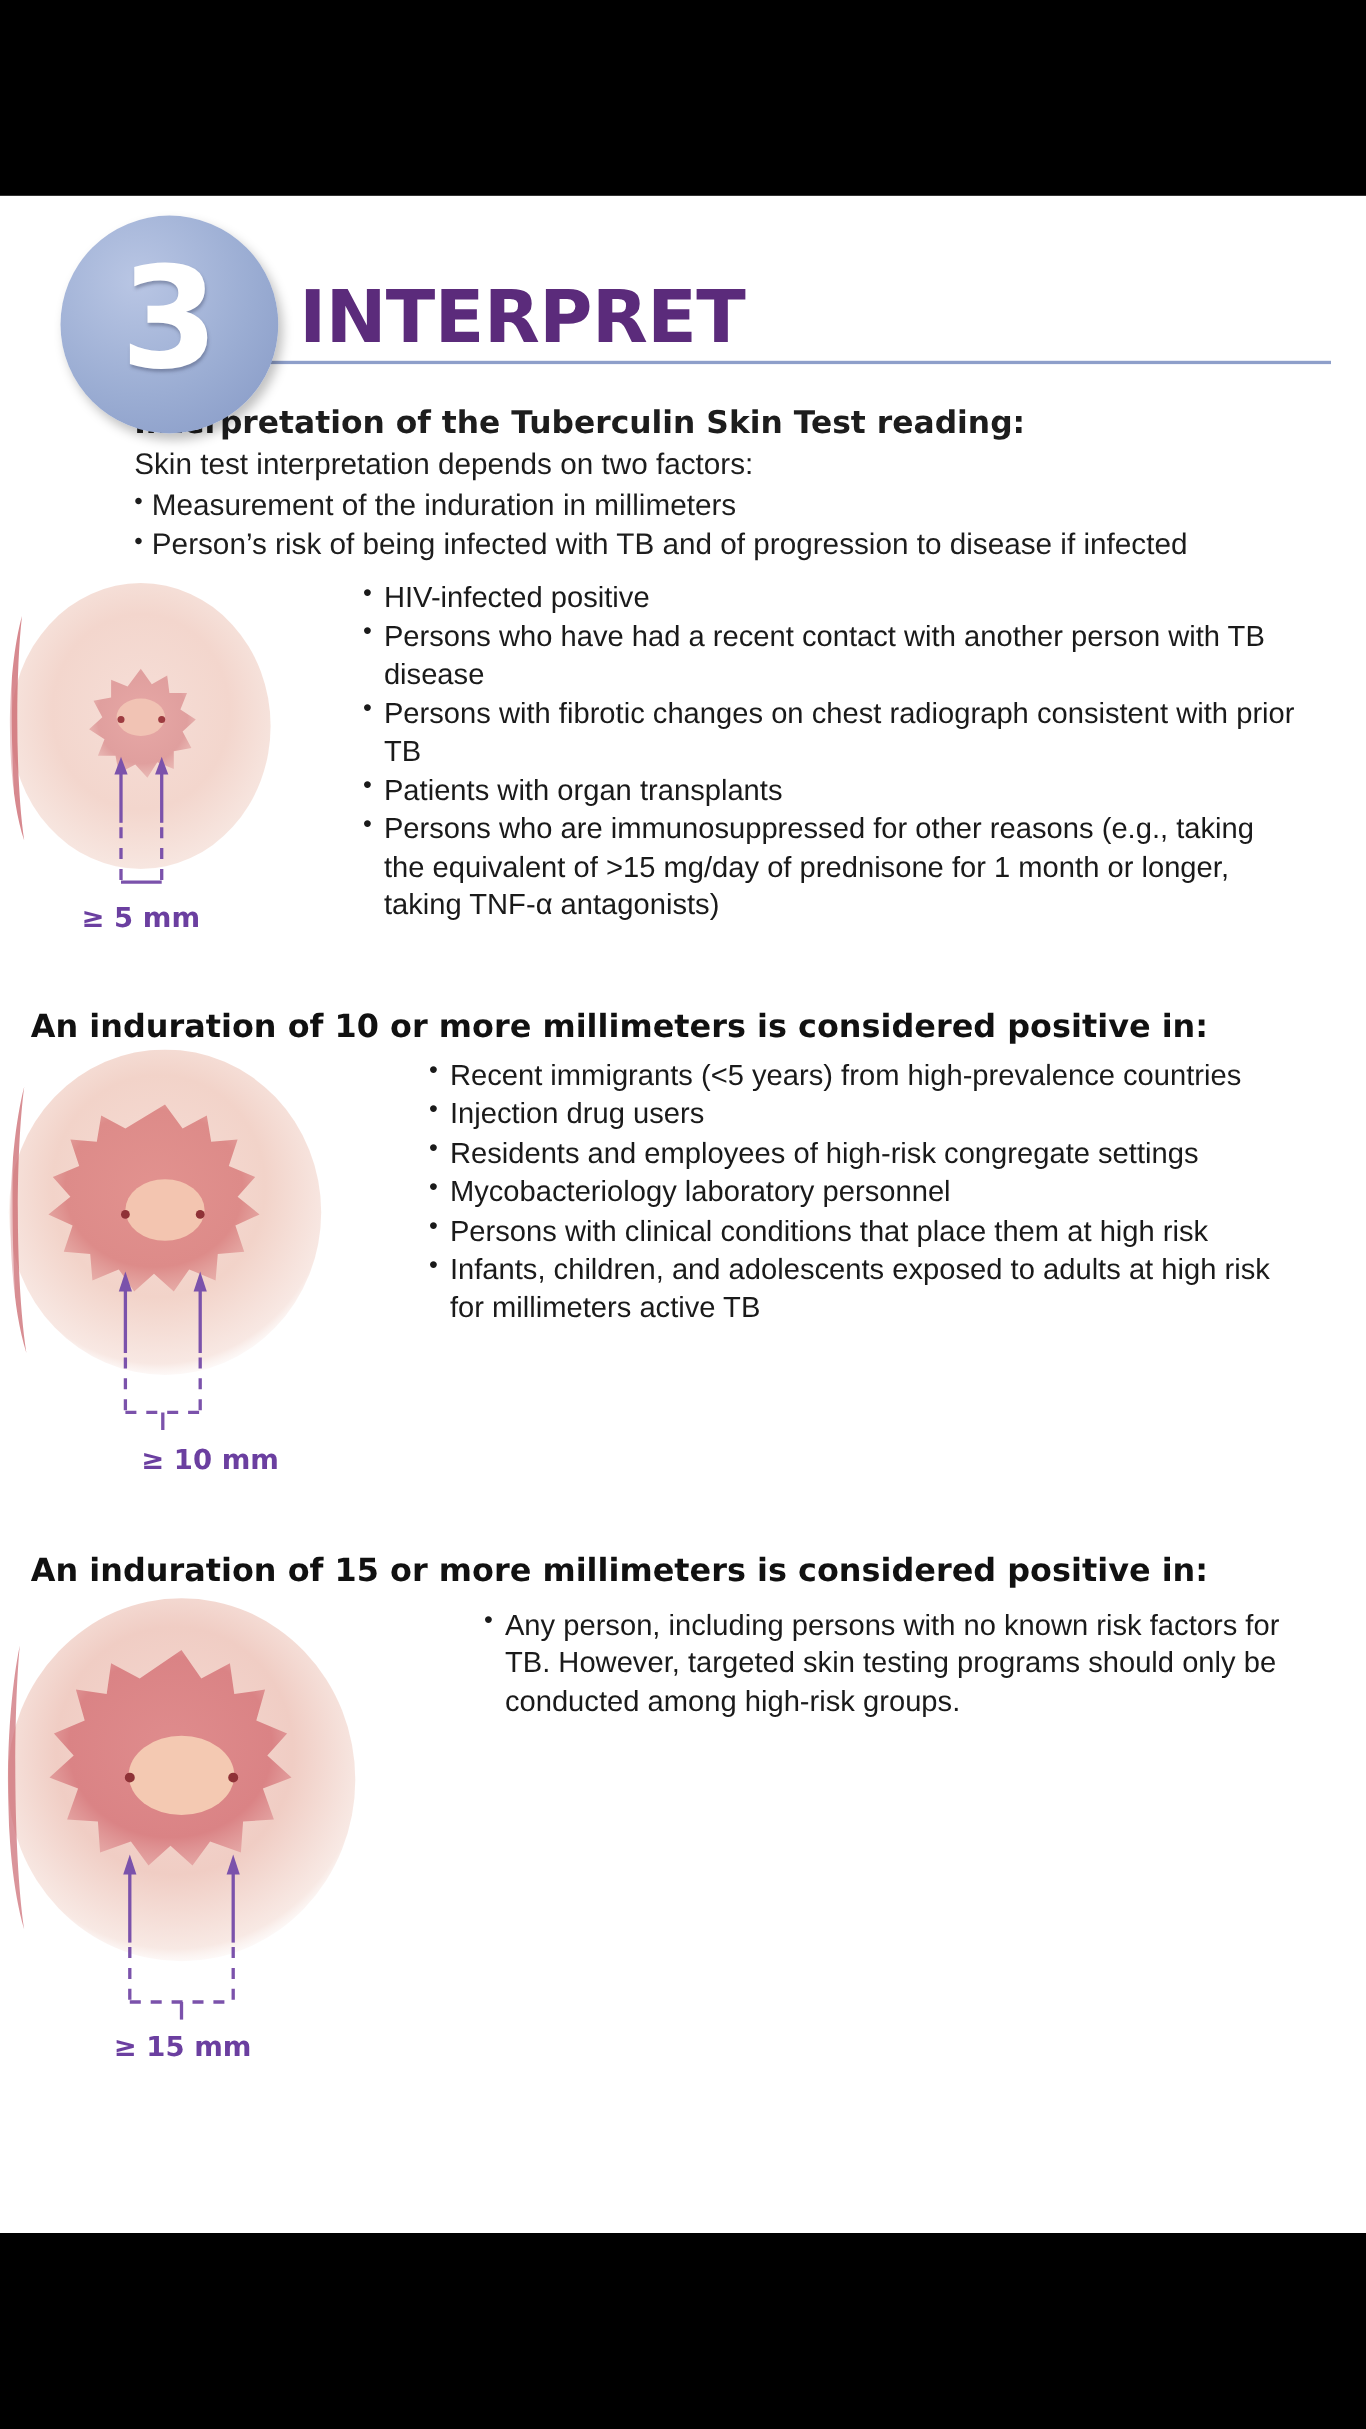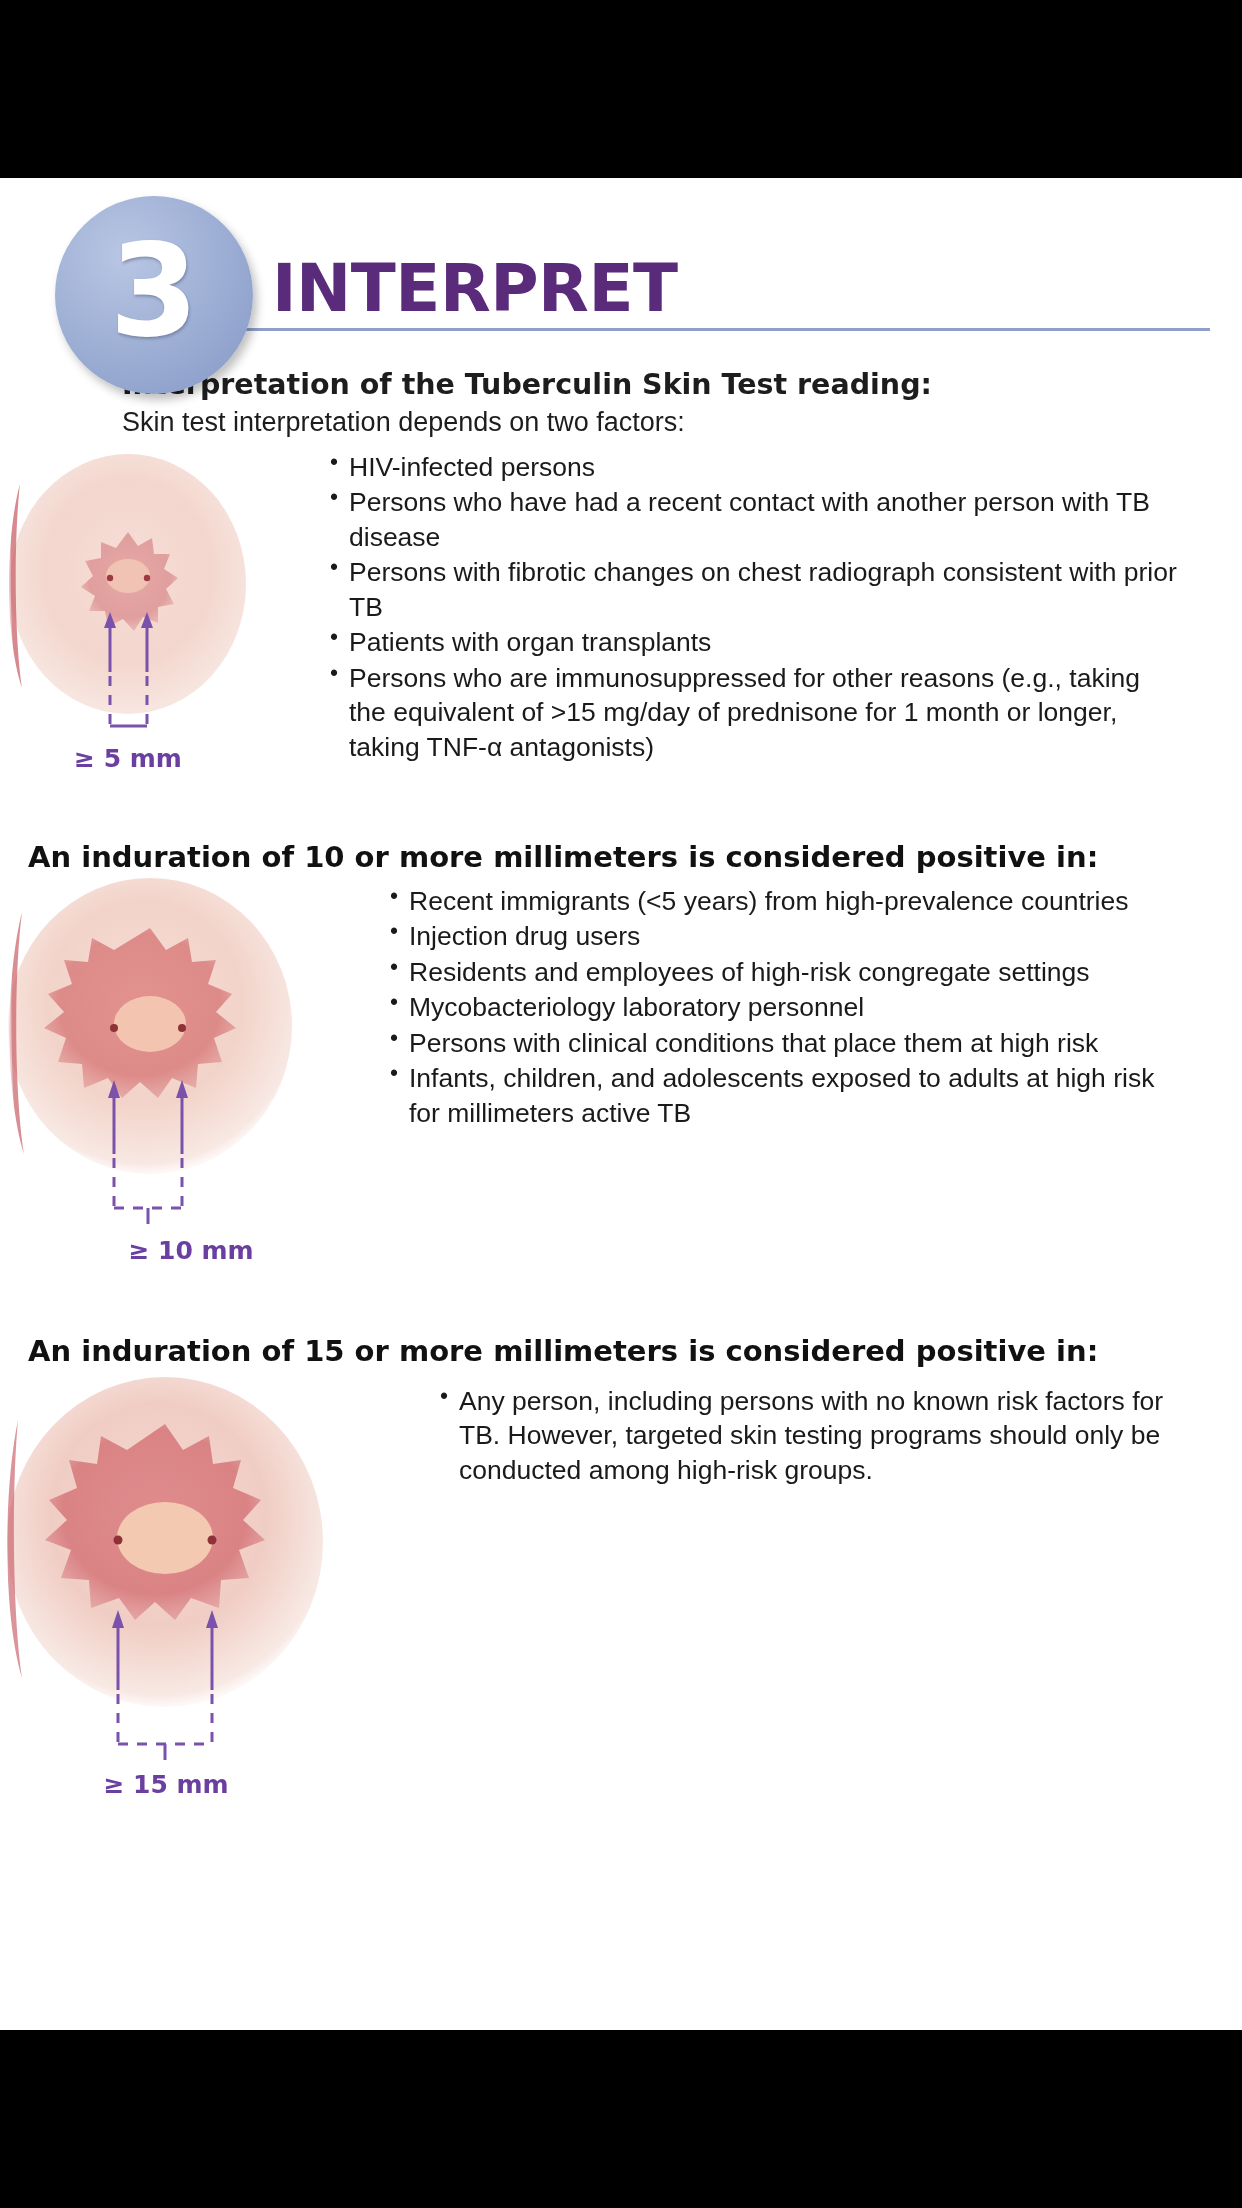--- a/index.html
+++ b/index.html
@@ -165,20 +165,24 @@
     <div class="step-circle">
       <span class="step-number">3</span>
     </div>
     <div class="title-rule"></div>
     <div class="step-title">INTERPRET</div>
   </div>
 
   <div class="intro">
     <div class="lead">Interpretation of the Tuberculin Skin Test reading:</div>
     <div class="sub">Skin test interpretation depends on two factors:</div>
+    <ul>
+      <li>Measurement of the induration in millimeters</li>
+      <li>Person’s risk of being infected with TB and of progression to disease if infected</li>
+    </ul>
   </div>
 
   <div class="section">
     <div class="row" style="margin-top:6px;">
       <div class="art" style="width:330px;height:370px;">
         <svg class="arm-svg" width="330" height="370" viewBox="0 0 330 370">
           <defs>
             <radialGradient id="skin5" cx="50%" cy="45%" r="62%">
               <stop offset="0%" stop-color="#f6ded7"></stop>
               <stop offset="55%" stop-color="#f3d6cd"></stop>
@@ -206,21 +210,21 @@
             <line x1="147" y1="232" x2="147" y2="282" stroke-dasharray="10,9"></line>
             <line x1="110" y1="282" x2="147" y2="282"></line>
           </g>
           <polygon points="110,168 104,184 116,184" fill="#7b52ab"></polygon>
           <polygon points="147,168 141,184 153,184" fill="#7b52ab"></polygon>
         </svg>
         <div class="mm-label" style="left:62px;top:300px;width:132px;">≥ 5 mm</div>
       </div>
       <div class="bullets" style="width:850px;">
         <ul>
-          <li>HIV-infected persons</li>
+          <li>HIV-infected positive</li>
           <li>Persons who have had a recent contact with another person with TB disease</li>
           <li>Persons with fibrotic changes on chest radiograph consistent with prior TB</li>
           <li>Patients with organ transplants</li>
           <li>Persons who are immunosuppressed for other reasons (e.g., taking the equivalent of &gt;15 mg/day of prednisone for 1 month or longer, taking TNF-α antagonists)</li>
         </ul>
       </div>
     </div>
   </div>
 
   <div class="section">

